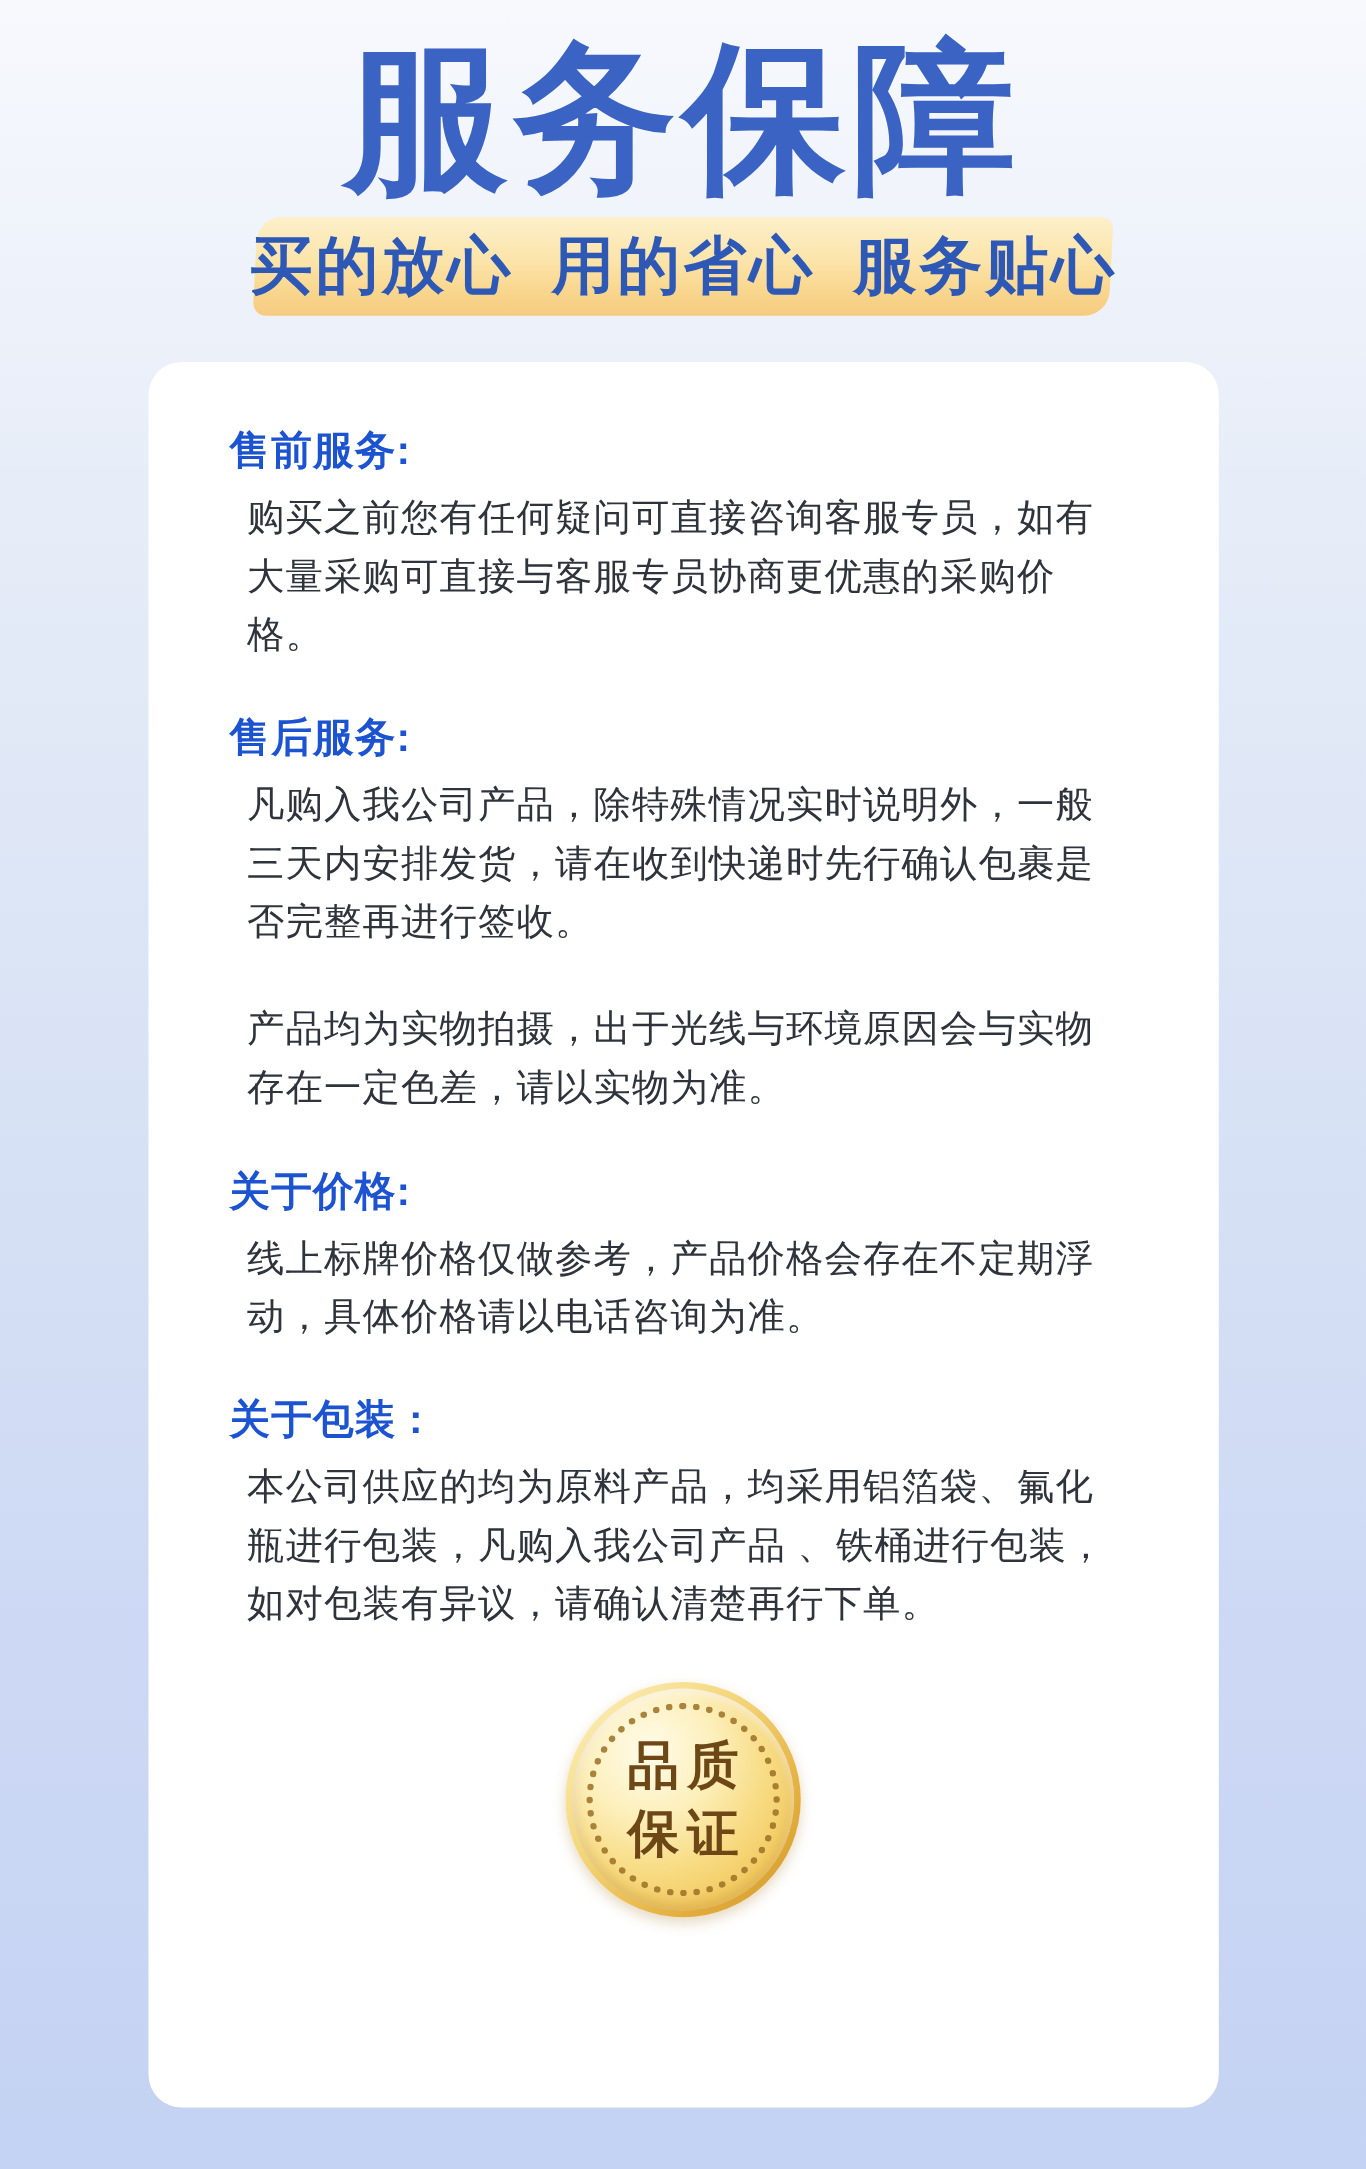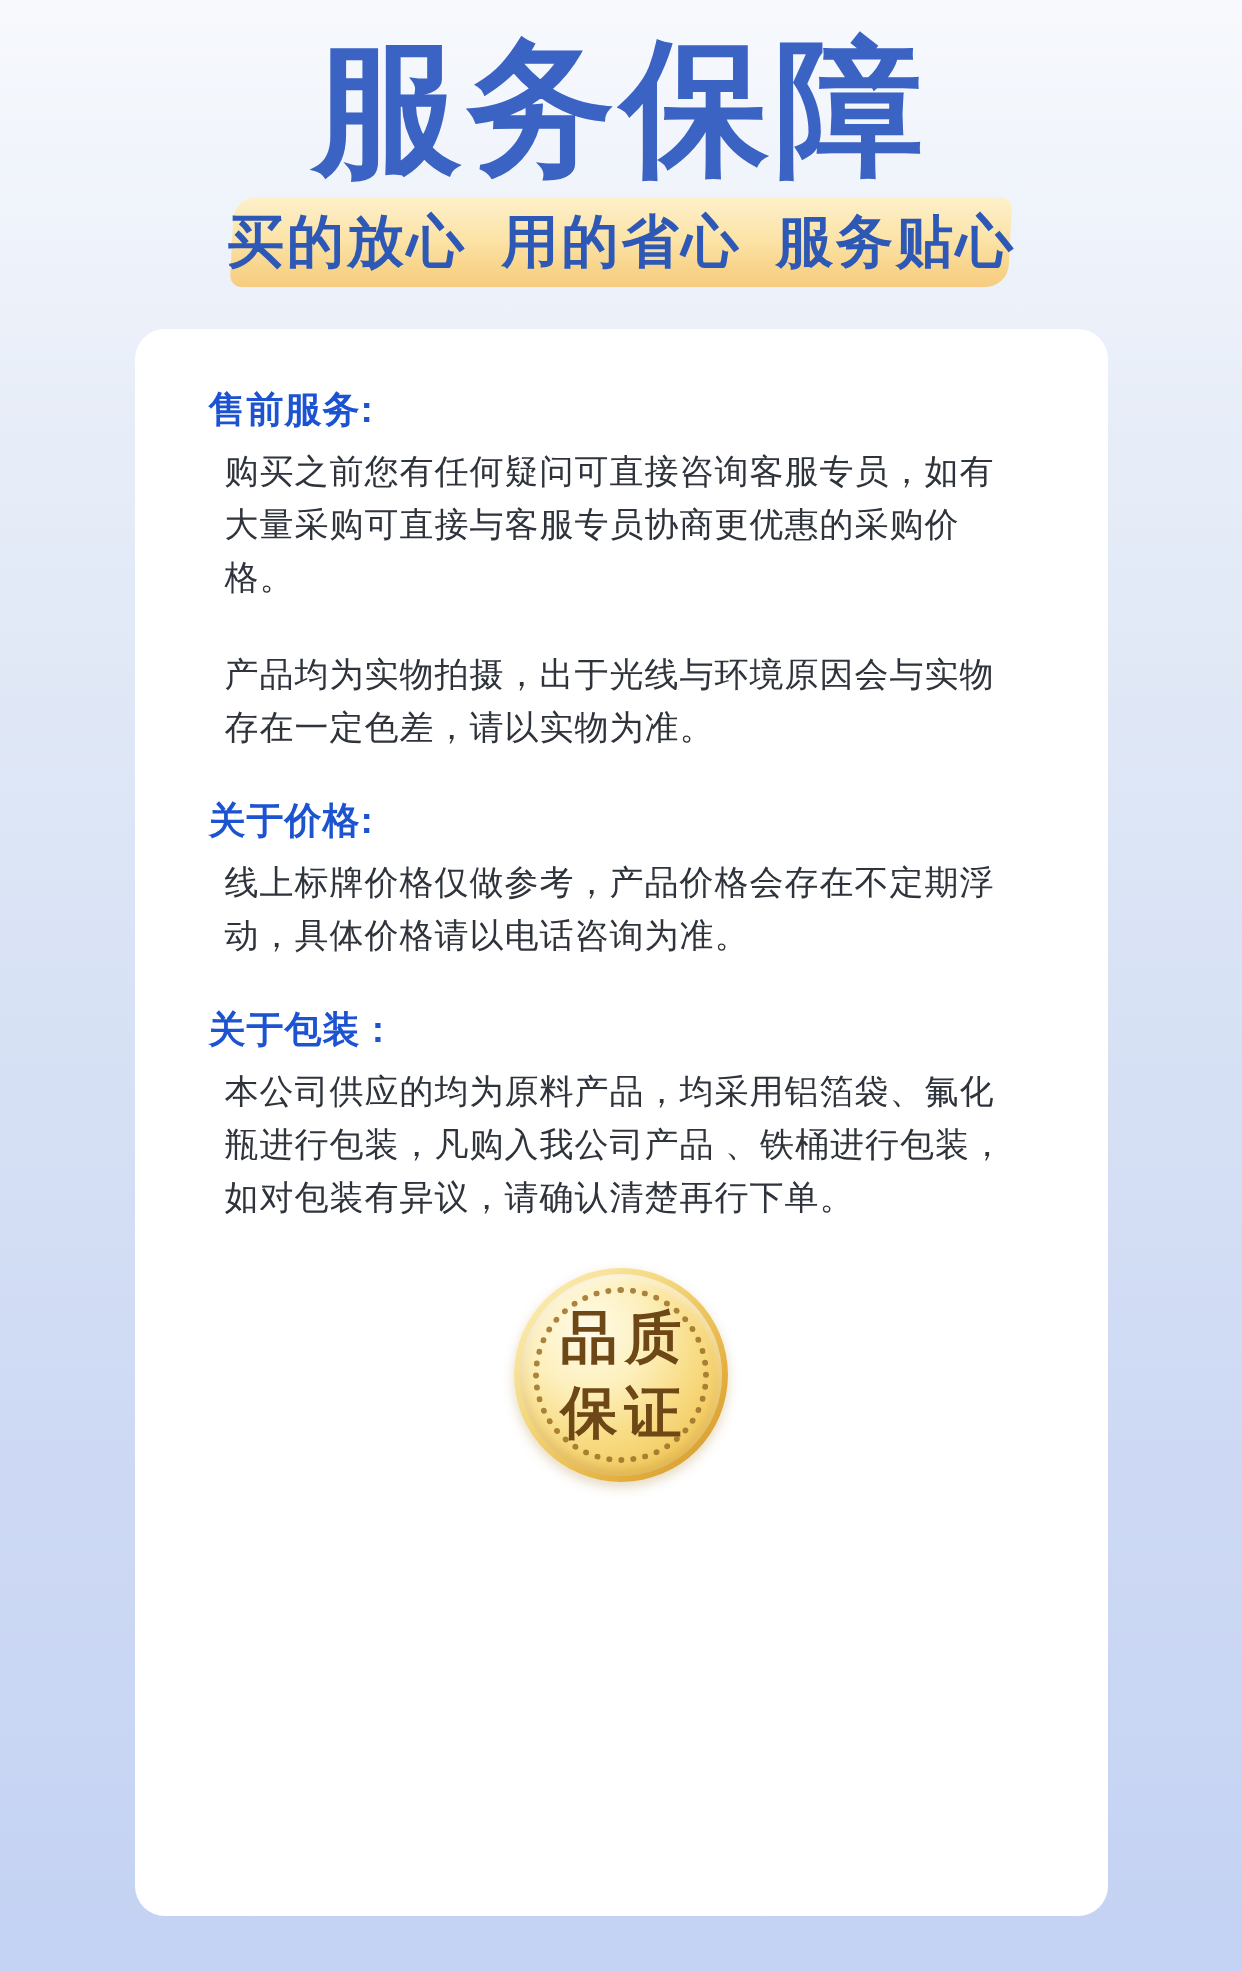--- a/index.html
+++ b/index.html
@@ -94,21 +94,21 @@
     display: flex; align-items: center; justify-content: center;
   }
   .coin-dots {
     position: absolute;
     inset: 13px;
     border: 6px dotted rgba(156, 112, 38, 0.85);
     border-radius: 50%;
   }
   .coin-text {
     text-align: center;
-    font-size: 57px;
+    font-size: 47px;
     font-weight: 800;
     color: #6d4715;
     letter-spacing: 7px;
     line-height: 1.32;
     text-indent: 7px; 
   }
 </style>
 </head>
 <body>
 
@@ -121,20 +121,22 @@
   </div>
 
   <div class="card">
 
     <div class="section">
       <h2 class="section-heading">售前服务:</h2>
       <p class="section-body">购买之前您有任何疑问可直接咨询客服专员，如有大量采购可直接与客服专员协商更优惠的采购价格。</p>
     </div>
 
     <div class="section">
+      <h2 class="section-heading">售后服务:</h2>
+      <p class="section-body">凡购入我公司产品，除特殊情况实时说明外，一般三天内安排发货，请在收到快递时先行确认包裹是否完整再进行签收。</p>
     </div>
 
     <div class="section">
       <p class="section-body">产品均为实物拍摄，出于光线与环境原因会与实物存在一定色差，请以实物为准。</p>
     </div>
 
     <div class="section">
       <h2 class="section-heading">关于价格:</h2>
       <p class="section-body">线上标牌价格仅做参考，产品价格会存在不定期浮动，具体价格请以电话咨询为准。</p>
     </div>

